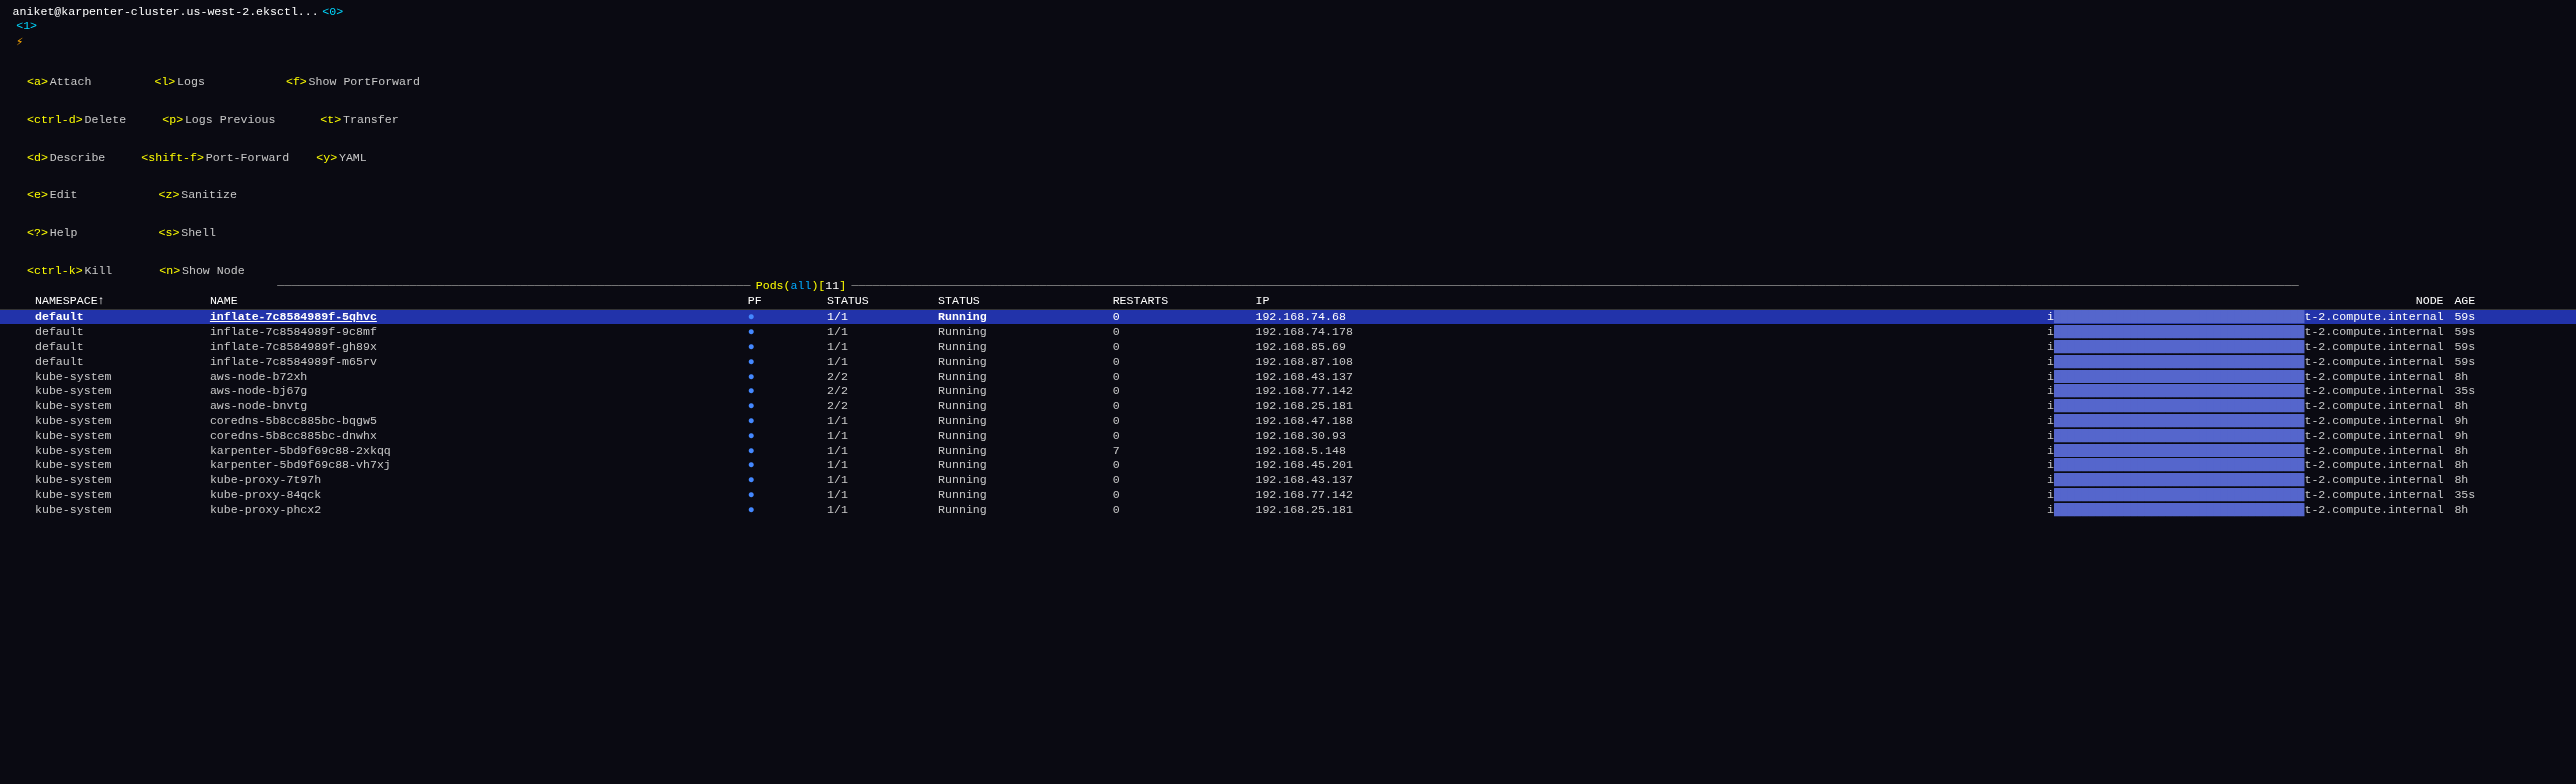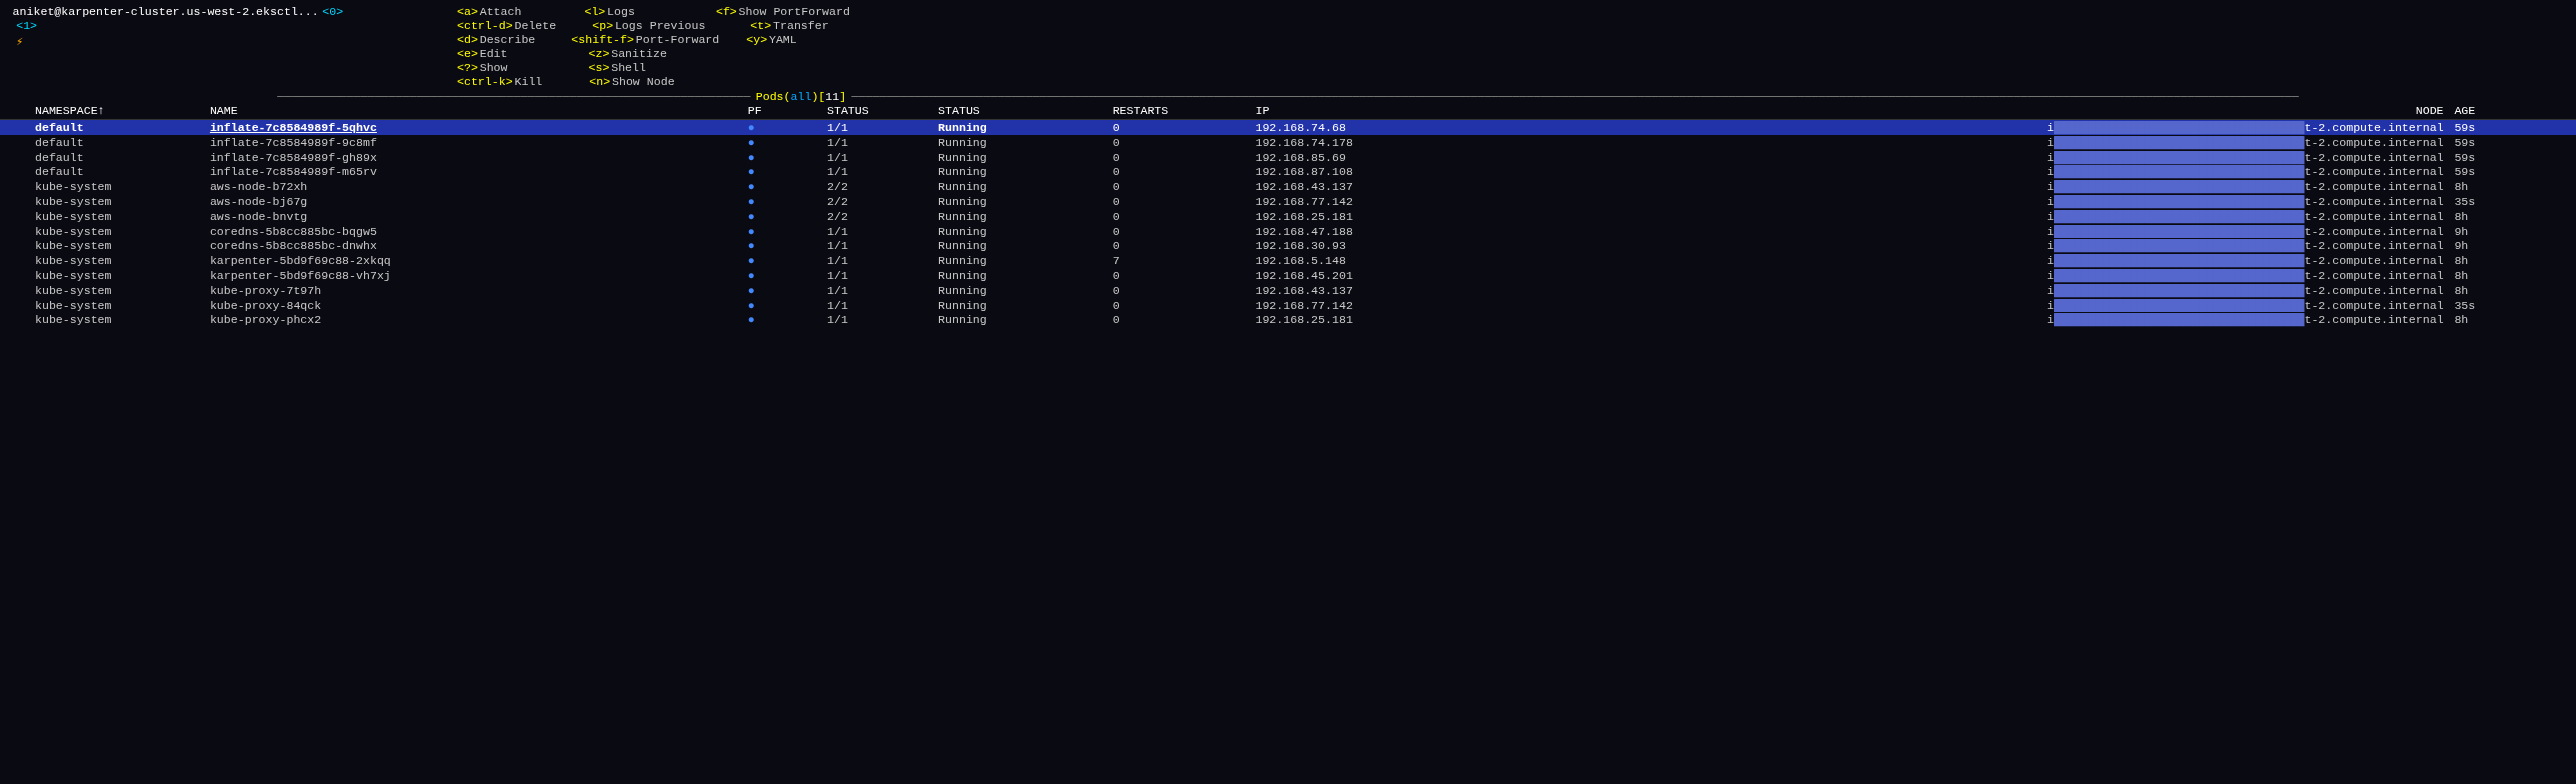--- a/index.html
+++ b/index.html
@@ -15,21 +15,21 @@
     .terminal {
       width: 100%;
       height: 100%;
       background: #0a0a12;
       display: flex;
       flex-direction: column;
     }
     .header {
       padding: 5.4px 9px 1.8px 9px;
       display: flex;
-      flex-direction: row;
+      flex-direction: column;
       gap: 0;
       text-align: right;
     }
     .header-left {
       display: flex;
       flex-direction: column;
       gap: 0.9px;
       min-width: 430px;
     }
     .header-center {
@@ -73,21 +73,21 @@
     }
     .kb-group {
       display: flex;
       flex-direction: row;
       align-items: baseline;
       gap: 1.8px;
       margin-right: 9px;
       white-space: nowrap;
     }
     .kb-key { color: #ffff00; }
-    .kb-action { color: #c8c8c8; }
+    .kb-action { color: #c8c8c8; margin-top: 24px; }
     .section-title-line {
       display: flex;
       align-items: center;
       justify-content: center;
       gap: 5.4px;
       color: #c8c8c8;
     }
     .section-title-line .dashes { color: #888; }
     .section-title-label { color: #ffff00; }
     .table-container {
@@ -229,21 +229,21 @@
           <span class="kb-action">Edit</span>
         </div>
         <div class="kb-group" style="margin-left:72px">
           <span class="kb-key">&lt;z&gt;</span>
           <span class="kb-action">Sanitize</span>
         </div>
       </div>
       <div class="keybind-row">
         <div class="kb-group">
           <span class="kb-key">&lt;?&gt;</span>
-          <span class="kb-action">Show</span>
+          <span class="kb-action">Help</span>
         </div>
         <div class="kb-group" style="margin-left:72px">
           <span class="kb-key">&lt;s&gt;</span>
           <span class="kb-action">Shell</span>
         </div>
       </div>
       <div class="keybind-row">
         <div class="kb-group">
           <span class="kb-key">&lt;ctrl-k&gt;</span>
           <span class="kb-action">Kill</span>

